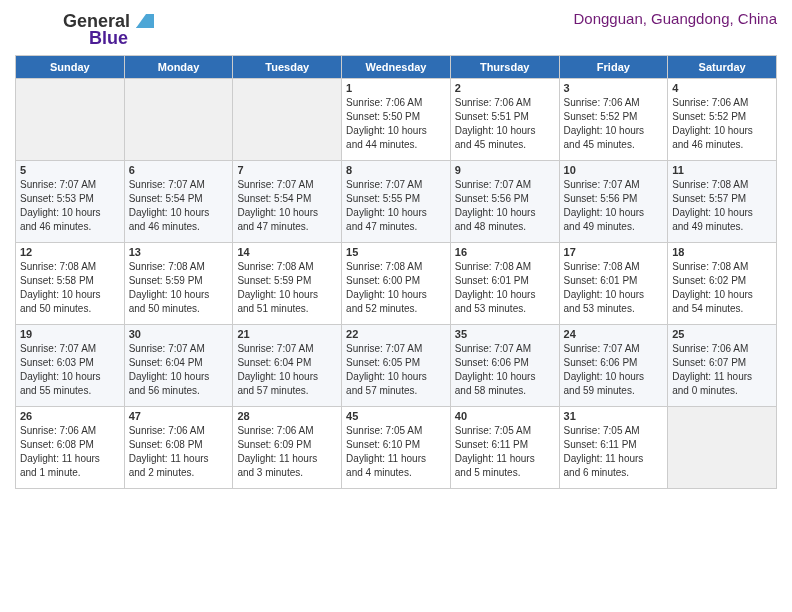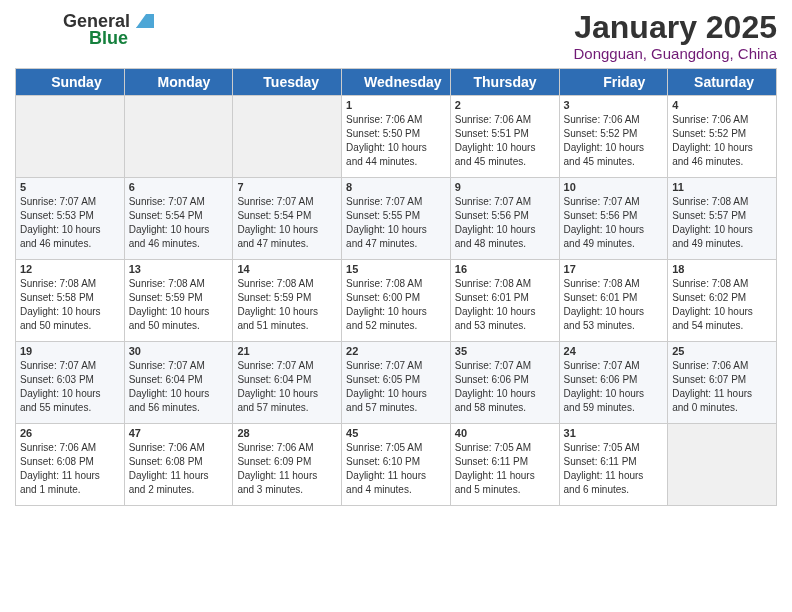--- a/index.html
+++ b/index.html
@@ -27,21 +27,21 @@
       gap: 2px;
     }
     .logo-text-general {
       font-size: 18px;
       font-weight: bold;
       color: #333;
     }
     .logo-text-blue {
       font-size: 18px;
       font-weight: bold;
-      color: #15803d;
+      color: #4c1d95;
     }
     .logo-icon {
       width: 22px;
       height: 22px;
       margin-left: 2px;
     }
     .title-area {
       text-align: right;
     }
     .month-title {
@@ -55,24 +55,24 @@
       color: #701a75;
     }
     table {
       width: 100%;
       border-collapse: collapse;
       table-layout: fixed;
     }
     thead tr th {
       background-color: #2e6db4;
       color: #fff;
-      font-size: 14px;
+      font-size: 11px;
       font-weight: bold;
       padding: 5px 22px;
-      text-align: right;
+      text-align: center;
       border: 1px solid #ccc;
     }
     tbody tr td {
       vertical-align: top;
       border: 1px solid #ccc;
       padding: 3px 4px;
       height: 82px;
       font-size: 9.5px;
       color: #333;
       background: #fff;
@@ -105,21 +105,20 @@
           <span class="logo-text-general">General</span>
           <svg class="logo-icon" viewBox="0 0 22 22" xmlns="http://www.w3.org/2000/svg">
             <polygon points="4,18 22,4 22,18" fill="#2e6db4"></polygon>
             <polygon points="4,18 14,4 22,4 22,18" fill="#4da6d6"></polygon>
           </svg>
         </div>
         <span class="logo-text-blue" style="margin-top:-4px;">Blue</span>
       </div>
     </div>
     <div class="title-area">
-      <div class="month-title">January 2025</div>
       <div class="location">Dongguan, Guangdong, China</div>
     </div>
   </div>
 
   <table>
     <thead>
       <tr>
         <th>Sunday</th>
         <th>Monday</th>
         <th>Tuesday</th>

